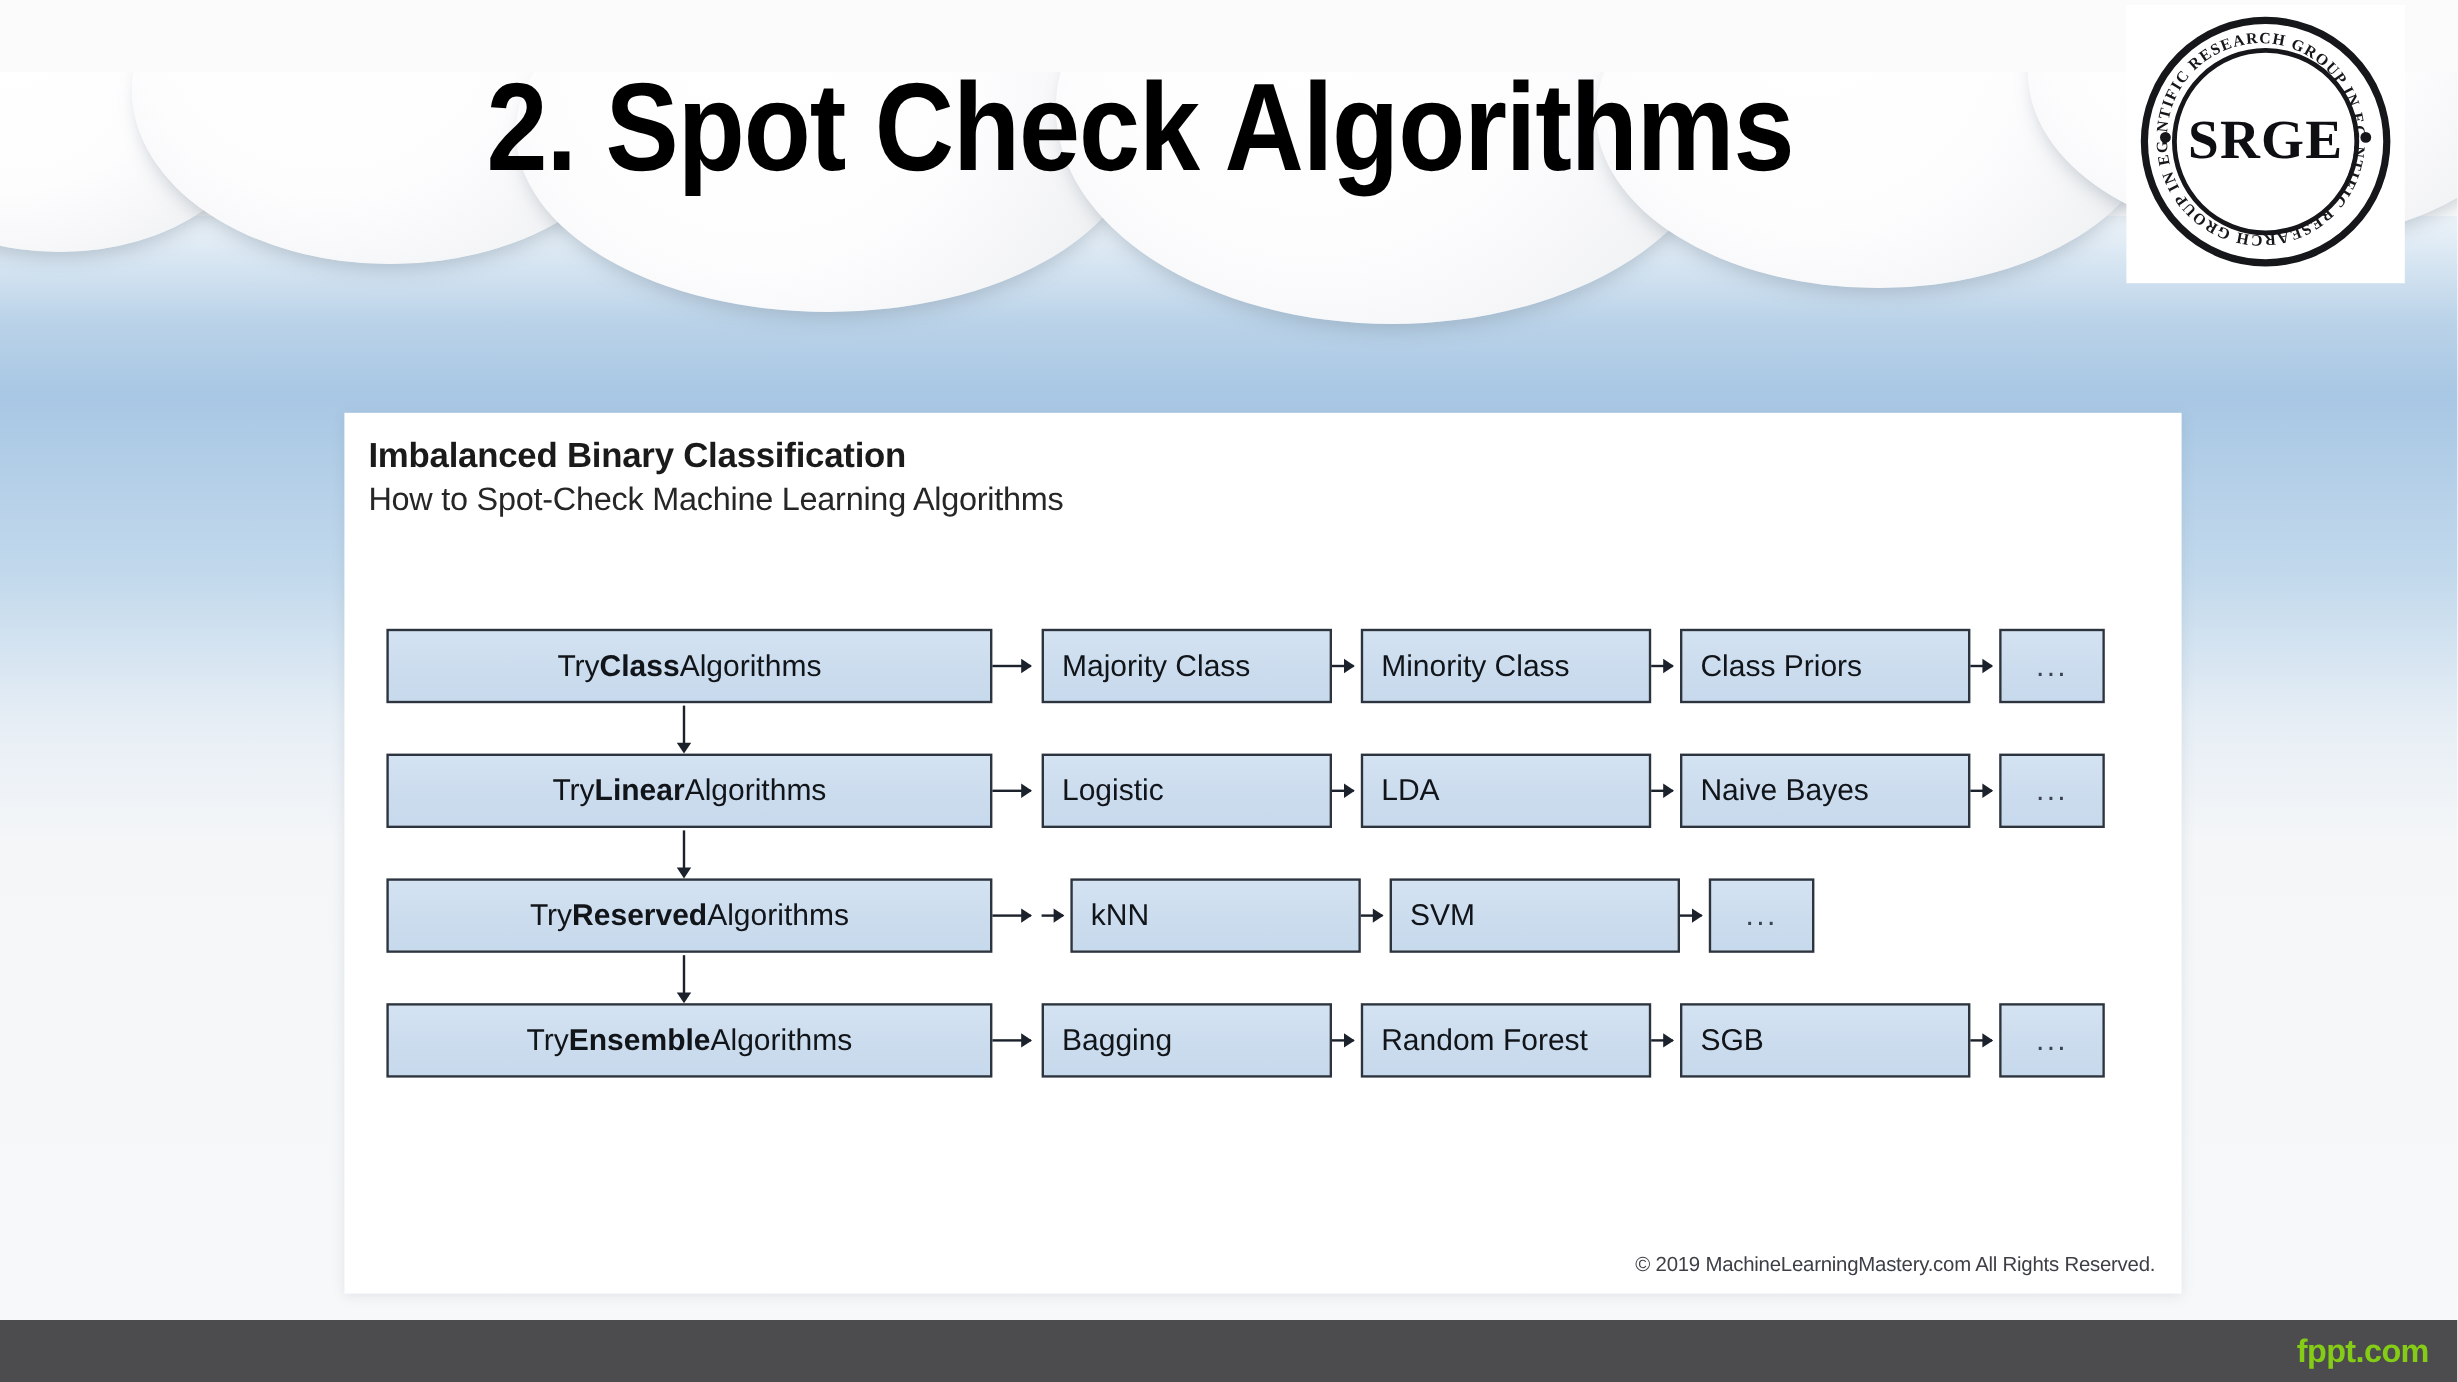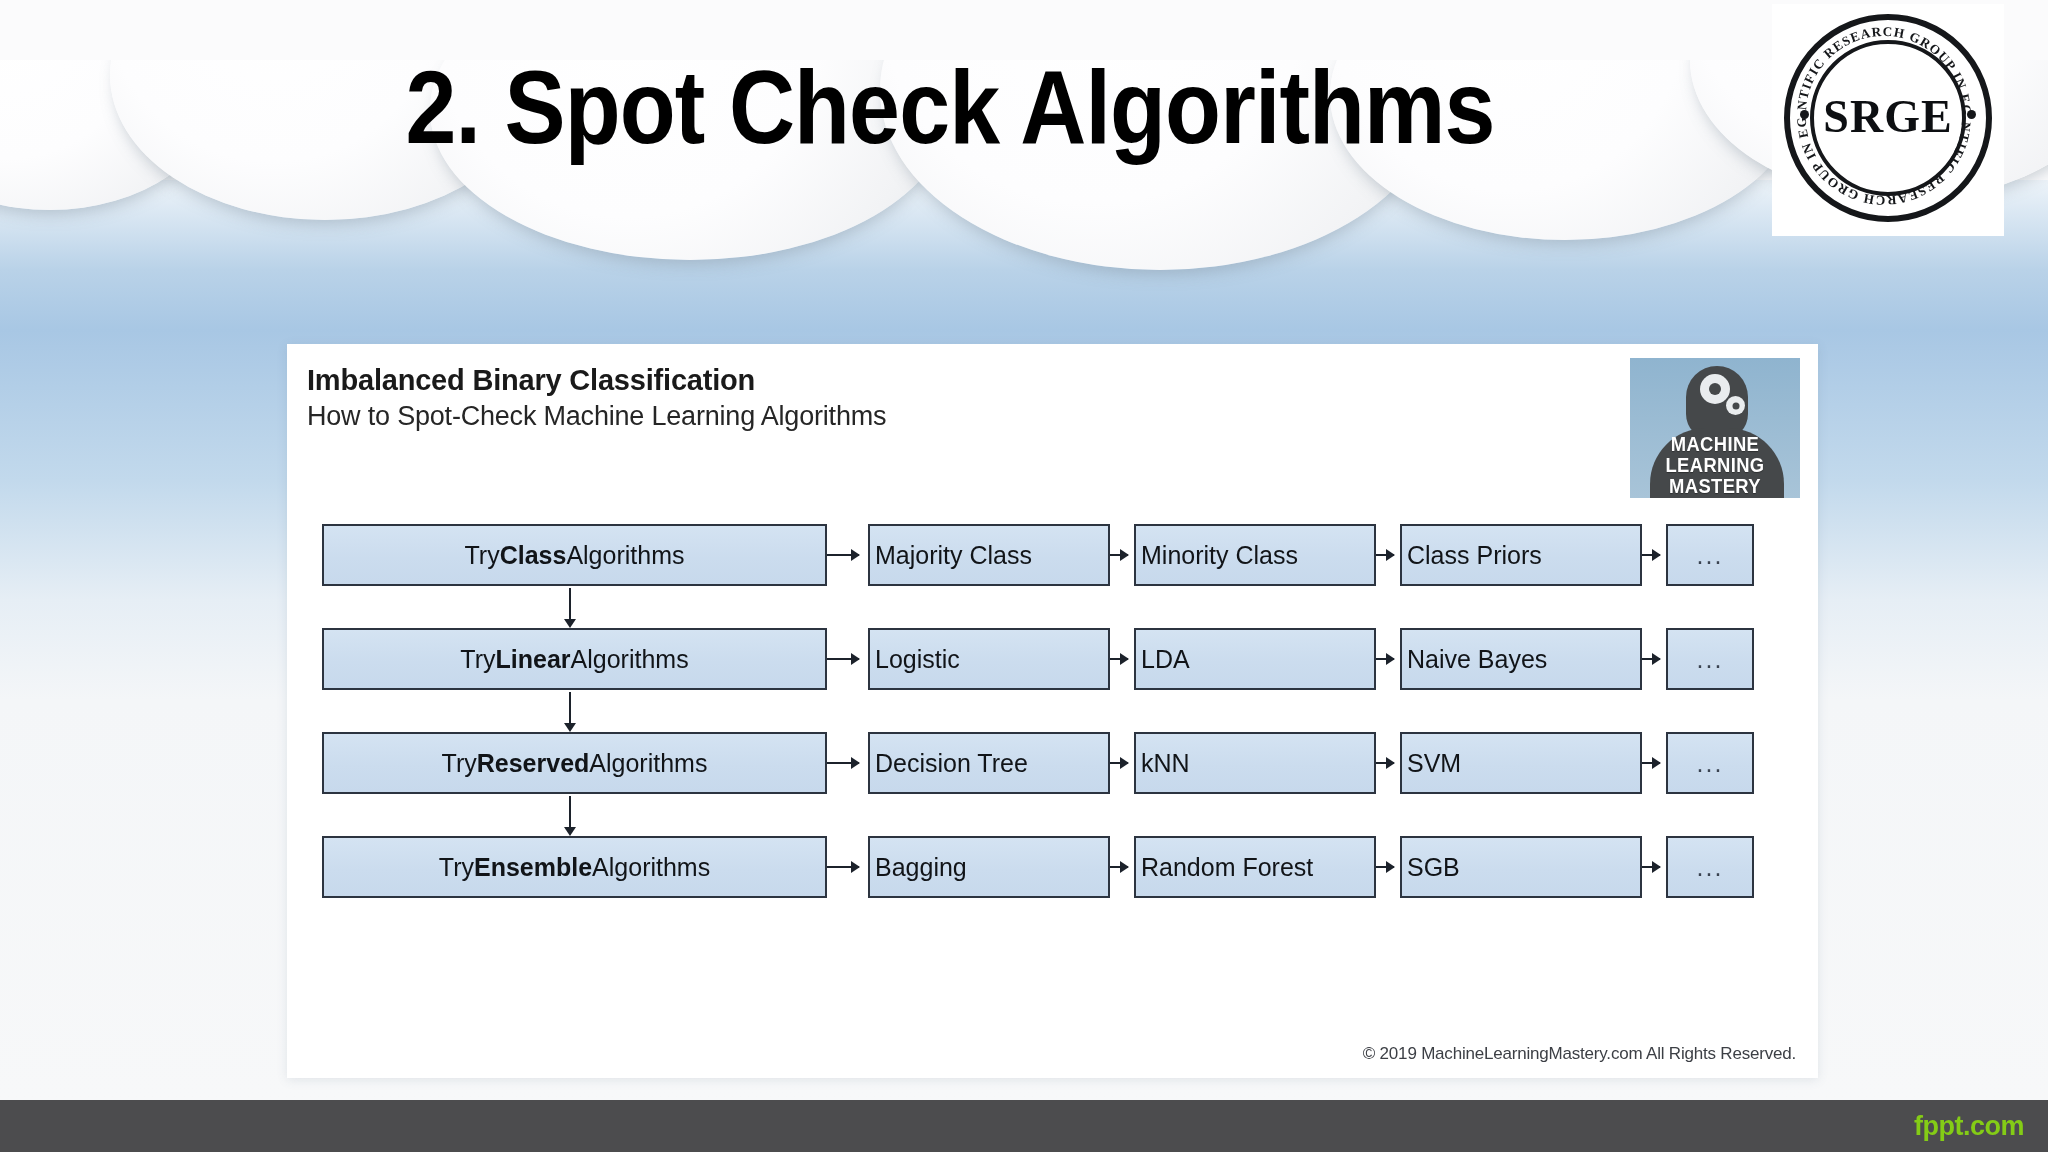--- a/index.html
+++ b/index.html
@@ -261,21 +261,21 @@
     color: #111418;
     white-space: nowrap;
     flex: 0 0 auto;
   }
   .node.stage {
     width: 505px;
     justify-content: center;
   }
   .node.algo {
     width: 242px;
-    padding-left: 5px;
+    padding-left: 15px;
     justify-content: flex-start;
   }
   .node.more {
     width: 88px;
     justify-content: center;
     color: #3a4350;
     letter-spacing: 2px;
   }
   .node b { font-weight: bold; }
 
@@ -387,31 +387,20 @@
       </svg>
       <div class="srge-center">SRGE</div>
     </div>
   </div>
 
   <div class="panel">
 
     <div class="panel-title">Imbalanced Binary Classification</div>
     <div class="panel-subtitle">How to Spot-Check Machine Learning Algorithms</div>
 
-    <div class="mlm-logo">
-      <div class="mlm-head"></div>
-      <div class="mlm-gear big"></div>
-      <div class="mlm-gear small"></div>
-      <div class="mlm-shoulders"></div>
-      <div class="mlm-wordmark">
-        <div>MACHINE</div>
-        <div>LEARNING</div>
-        <div>MASTERY</div>
-      </div>
-    </div>
 
     <div class="flow">
 
       <div class="v-arrow v0"></div>
       <div class="v-arrow v1"></div>
       <div class="v-arrow v2"></div>
 
       <div class="flow-row r0">
         <div class="node stage">
           <span>Try </span>
@@ -453,21 +442,20 @@
       </div>
 
       <div class="flow-row r2">
         <div class="node stage">
           <span>Try </span>
             <b>Reserved</b>
             <span> Algorithms</span>
         </div>
         <div class="h-arrow wide"></div>
         <div class="gap-wide"></div>
-        <div class="node algo">Decision Tree</div>
         <div class="h-arrow narrow"></div>
         <div class="gap-narrow"></div>
         <div class="node algo">kNN</div>
         <div class="h-arrow narrow"></div>
         <div class="gap-narrow"></div>
         <div class="node algo">SVM</div>
         <div class="h-arrow narrow"></div>
         <div class="gap-narrow"></div>
         <div class="node more">...</div>
       </div>

